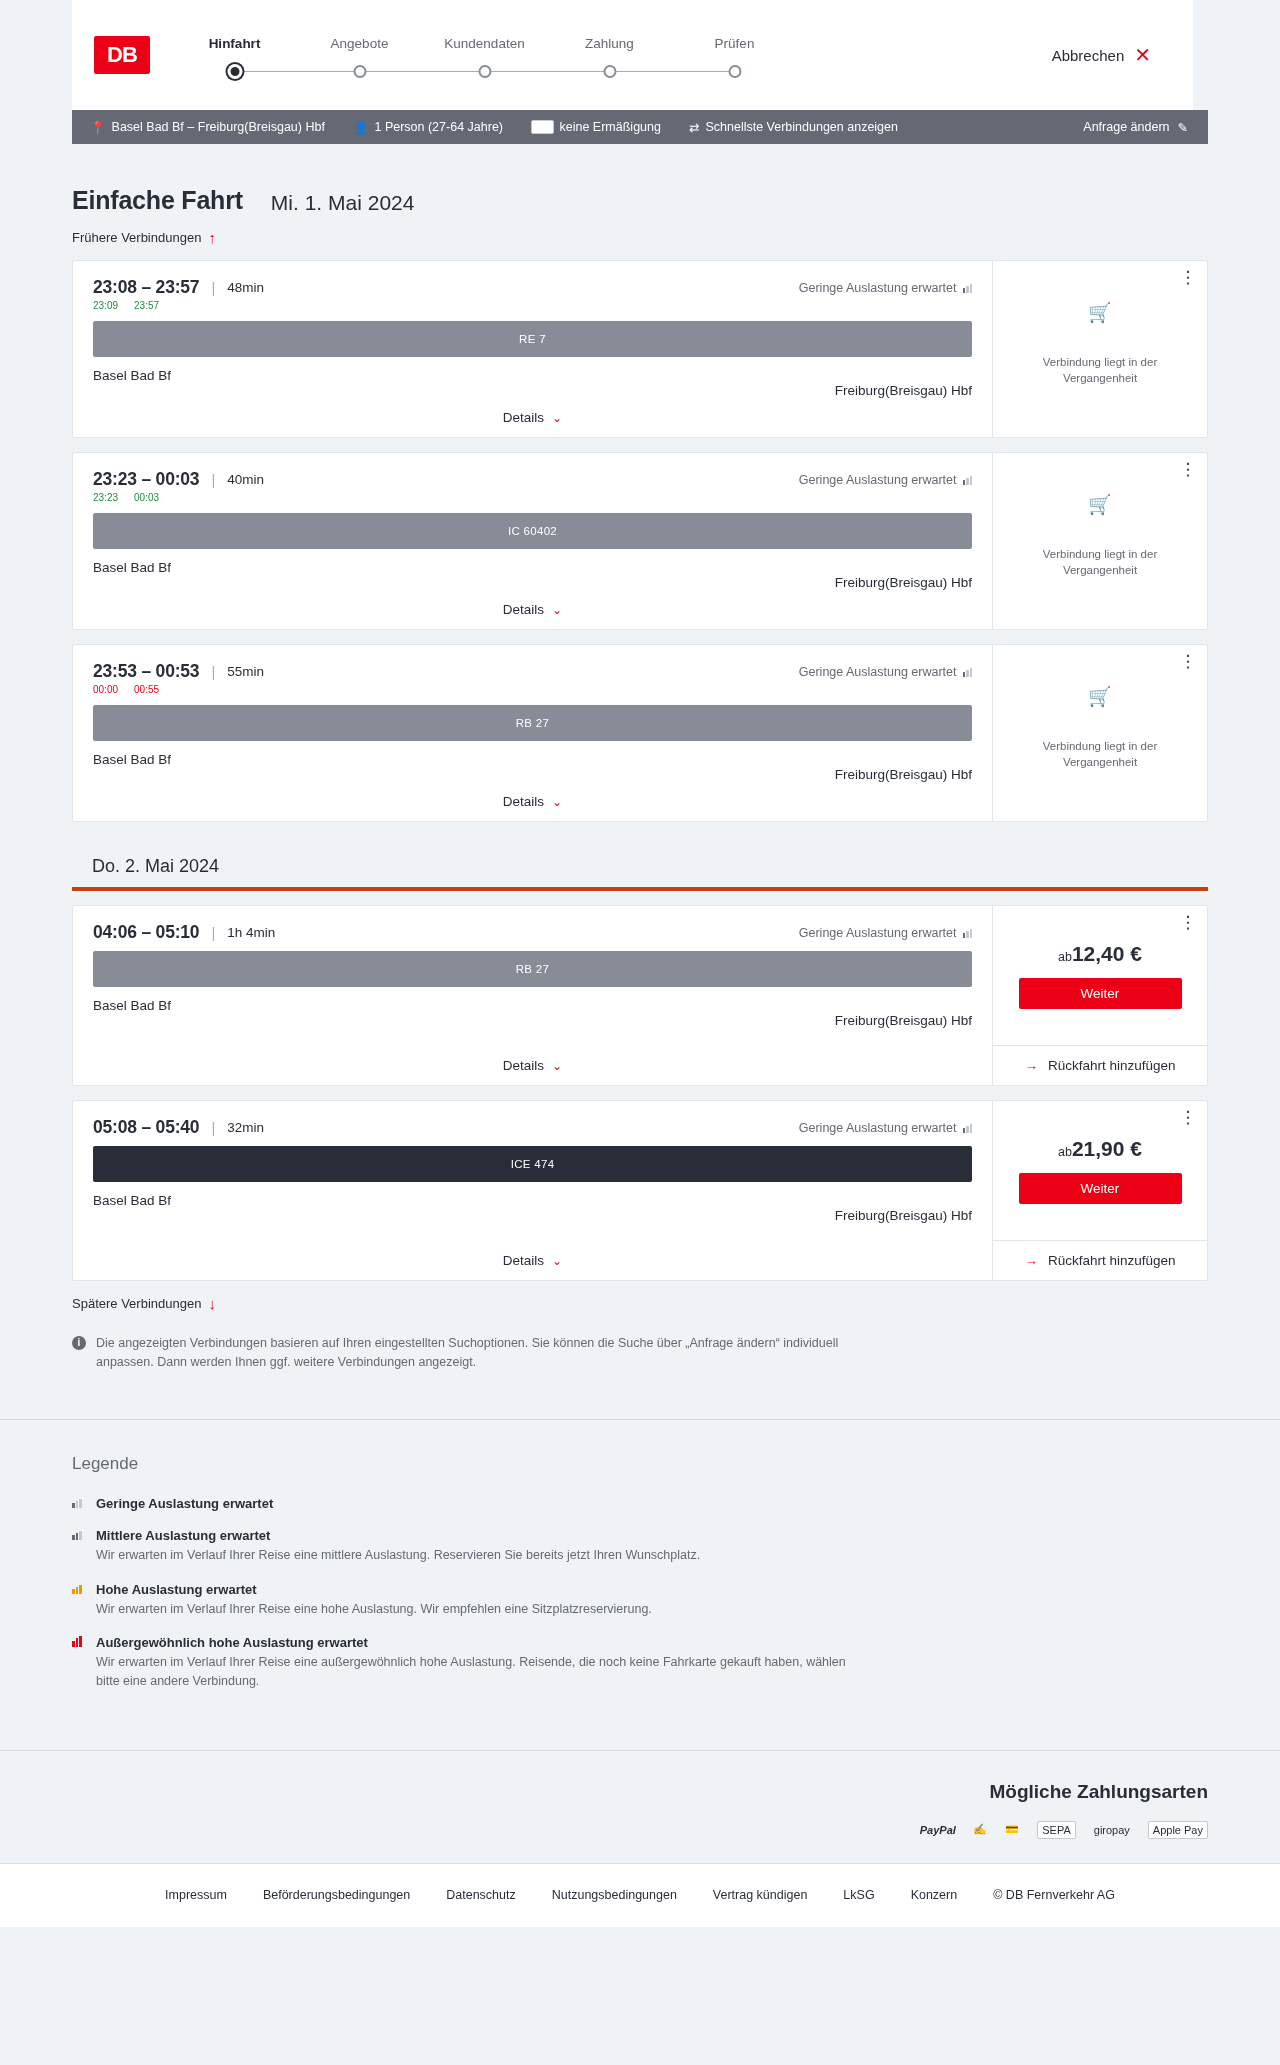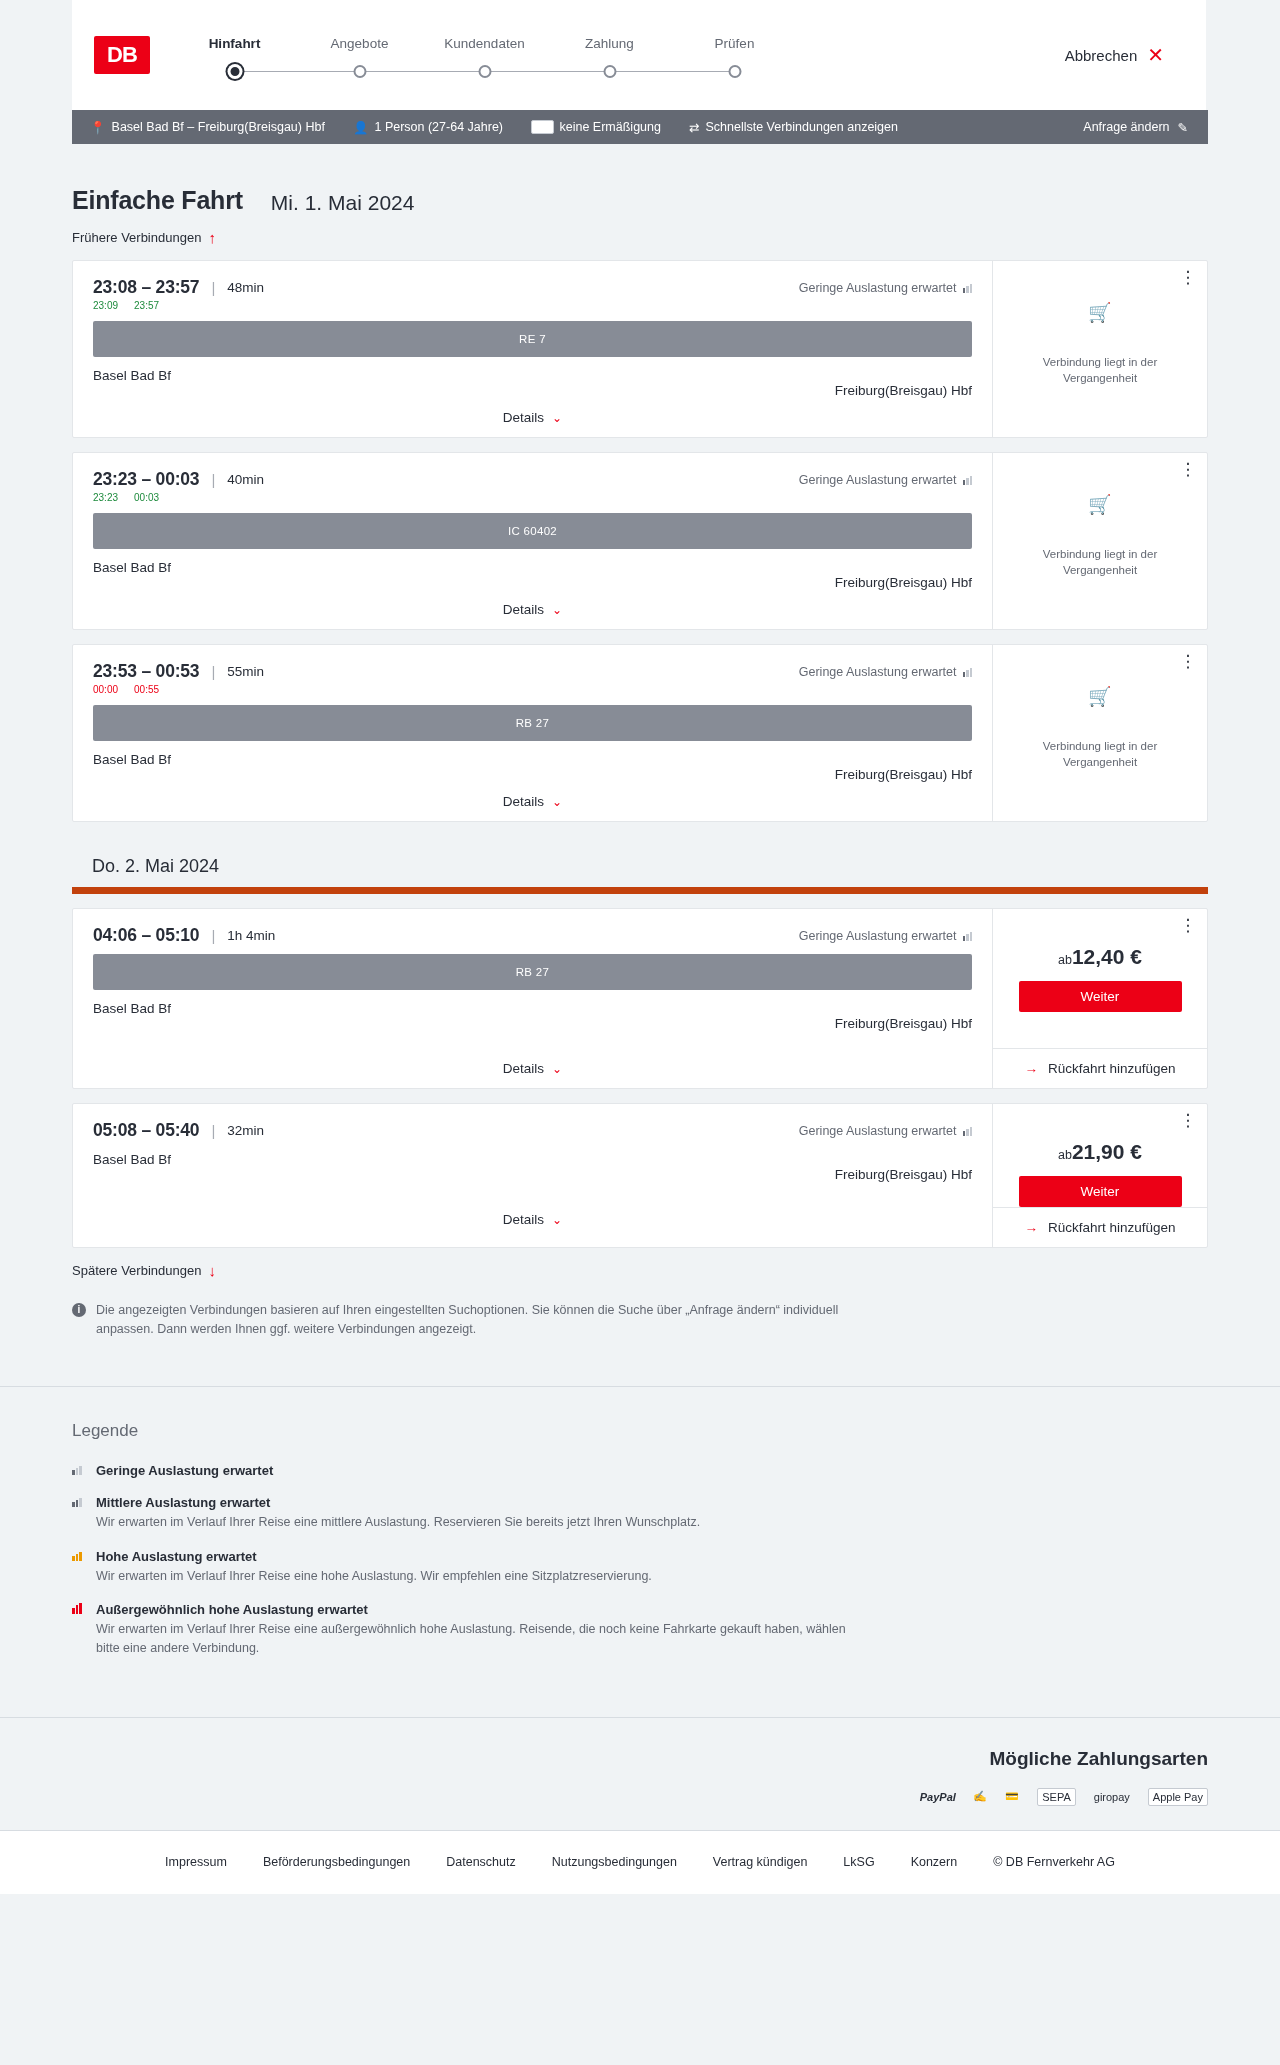--- a/index.html
+++ b/index.html
@@ -7,21 +7,21 @@
   body {
     width:1280px;
     background:#f0f3f5;
     font-family:"Liberation Sans", sans-serif;
     color:#282d37;
     font-size:15px;
   }
   .page { width:1280px; margin:0 auto; position:relative; }
 
   
-  .header-wrap { background:#f0f3f5; padding:0 2px 0 0; }
+  .header-wrap { background:#f0f3f5; padding:0 15px 0 0; }
   .header {
     background:#fff;
     margin:0 72px;
     height:110px;
     display:flex;
     align-items:center;
     padding:0 22px;
     position:relative;
   }
   .db-logo {
@@ -129,21 +129,21 @@
     border:none; border-radius:2px; font-size:13.5px; cursor:pointer;
     font-family:"Liberation Sans", sans-serif;
   }
   .retour {
     margin-top:auto; width:100%; border-top:1px solid #e3e6e9;
     height:40px; display:flex; align-items:center; justify-content:center;
     gap:10px; font-size:13.5px; cursor:pointer;
   }
   .retour .ar { color:#ec0016; }
 
-  .daysep { margin-top:34px; padding-bottom:10px; border-bottom:7px solid #c2410c; }
+  .daysep { margin-top:34px; padding-bottom:10px; border-bottom:4px solid #c2410c; }
   .daysep span { font-size:18px; color:#282d37; padding-left:20px; }
 
   .infobox {
     margin-top:22px; display:flex; gap:10px; font-size:12.5px;
     color:#646973; line-height:1.55; padding-bottom:46px;
   }
   .infobox .i {
     width:14px; height:14px; border-radius:50%; background:#646973; color:#fff;
     font-size:10px; display:flex; align-items:center; justify-content:center;
     flex:0 0 14px; margin-top:2px; font-weight:bold;
@@ -433,20 +433,23 @@
           <span class="dur">32min</span>
           <span class="util">
             <span>Geringe Auslastung erwartet</span>
             <span class="bars" style="display:inline-flex;align-items:flex-end;gap:1px;height:10px;">
               <i style="width:2.5px;height:5px;background:#646973;display:block;"></i>
               <i style="width:2.5px;height:7px;background:#c5cad1;display:block;"></i>
               <i style="width:2.5px;height:9px;background:#c5cad1;display:block;"></i>
             </span>
           </span>
         </div>
+        <div class="bar dark" style="margin-top:8px;">
+          <span>ICE 474</span>
+        </div>
         <div class="row3">
           <span>Basel Bad Bf</span>
           <span class="to">Freiburg(Breisgau) Hbf</span>
         </div>
         <div class="details" style="margin-top:30px;">
           <span>Details</span>
           <span class="chev">⌄</span>
         </div>
       </div>
       <div class="right">

